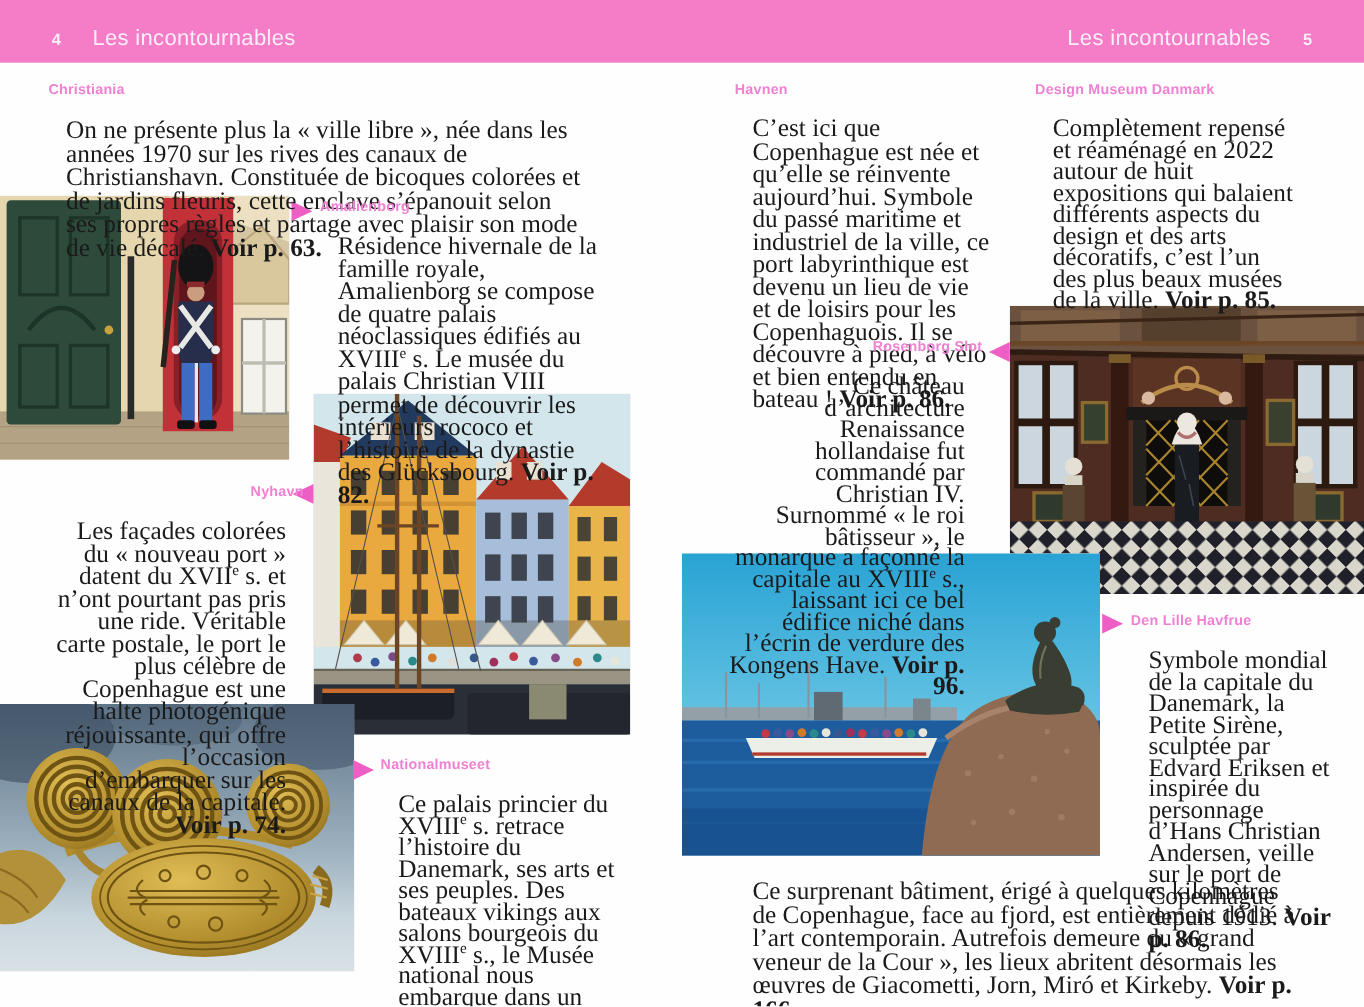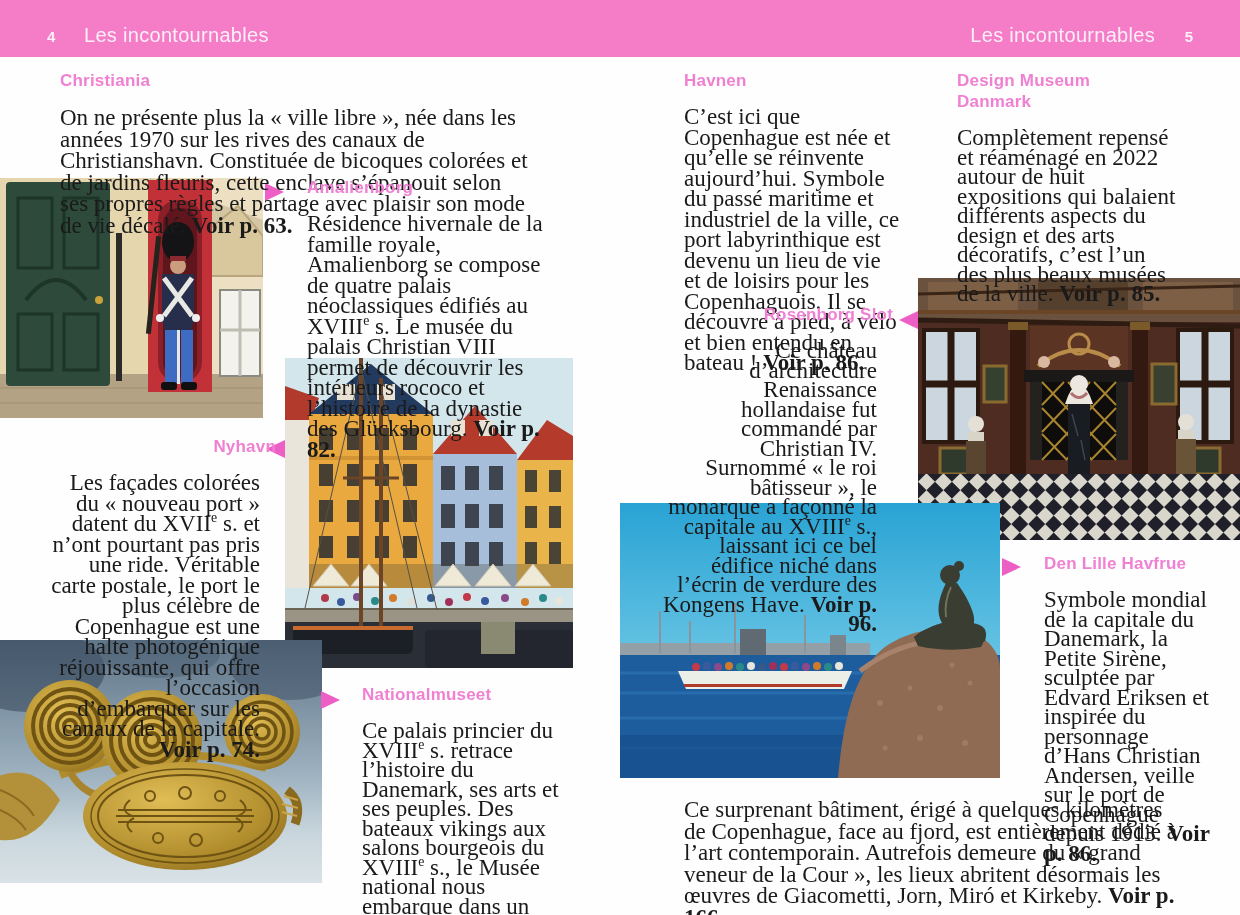--- a/index.html
+++ b/index.html
@@ -8,22 +8,22 @@
   
   .topbar{position:absolute;left:0;top:0;width:1240px;height:57px;background:#f57cc7;}
   .topbar span{position:absolute;top:37px;transform:translateY(-55%);color:#fdeff8;
                font-family:"Liberation Sans","DejaVu Sans",sans-serif;white-space:nowrap;}
   .pagenum{font-size:15px;font-weight:bold;}
   .running{font-size:20px;letter-spacing:.3px;}
   .pagenum.l{left:47px;} .running.l{left:84px;}
   .running.r{right:85px;} .pagenum.r{right:47px;}
   
   .sec{position:absolute;}
-  .sec-title{margin:0 0 4px 16px;font-family:"Liberation Sans","DejaVu Sans",sans-serif;
-             font-weight:bold;font-size:17px;line-height:21px;color:#ef80d2;letter-spacing:.2px;}
+  .sec-title{margin:0 0 4px 0;font-family:"Liberation Sans","DejaVu Sans",sans-serif;
+             font-weight:bold;font-size:13px;line-height:21px;color:#ef80d2;letter-spacing:.2px;}
   .sec-body{margin:16px;font-size:23px;line-height:21px;}
   .voir{font-weight:bold;}
   sup{font-size:.6em;vertical-align:super;line-height:0;}
   #sec-christiania{left:44px;top:70px;width:505px;}  #sec-christiania .sec-body{line-height:21.5px;}
   #sec-amalienborg{left:291px;top:177px;width:272px;} #sec-amalienborg .sec-body{line-height:20.5px;}
   #sec-nyhavn{left:30px;top:436px;width:246px;text-align:right;} #sec-nyhavn .sec-body{line-height:20.5px;}
   #sec-nationalmuseet{left:346px;top:684px;width:232px;} #sec-nationalmuseet .sec-body{line-height:19.5px;}
   #sec-havnen{left:668px;top:70px;width:250px;} #sec-havnen .sec-body{line-height:20.5px;}
   #sec-design{left:941px;top:70px;width:252px;} #sec-design .sec-title{width:185px;}
   #sec-design .sec-body{line-height:19.5px;}

